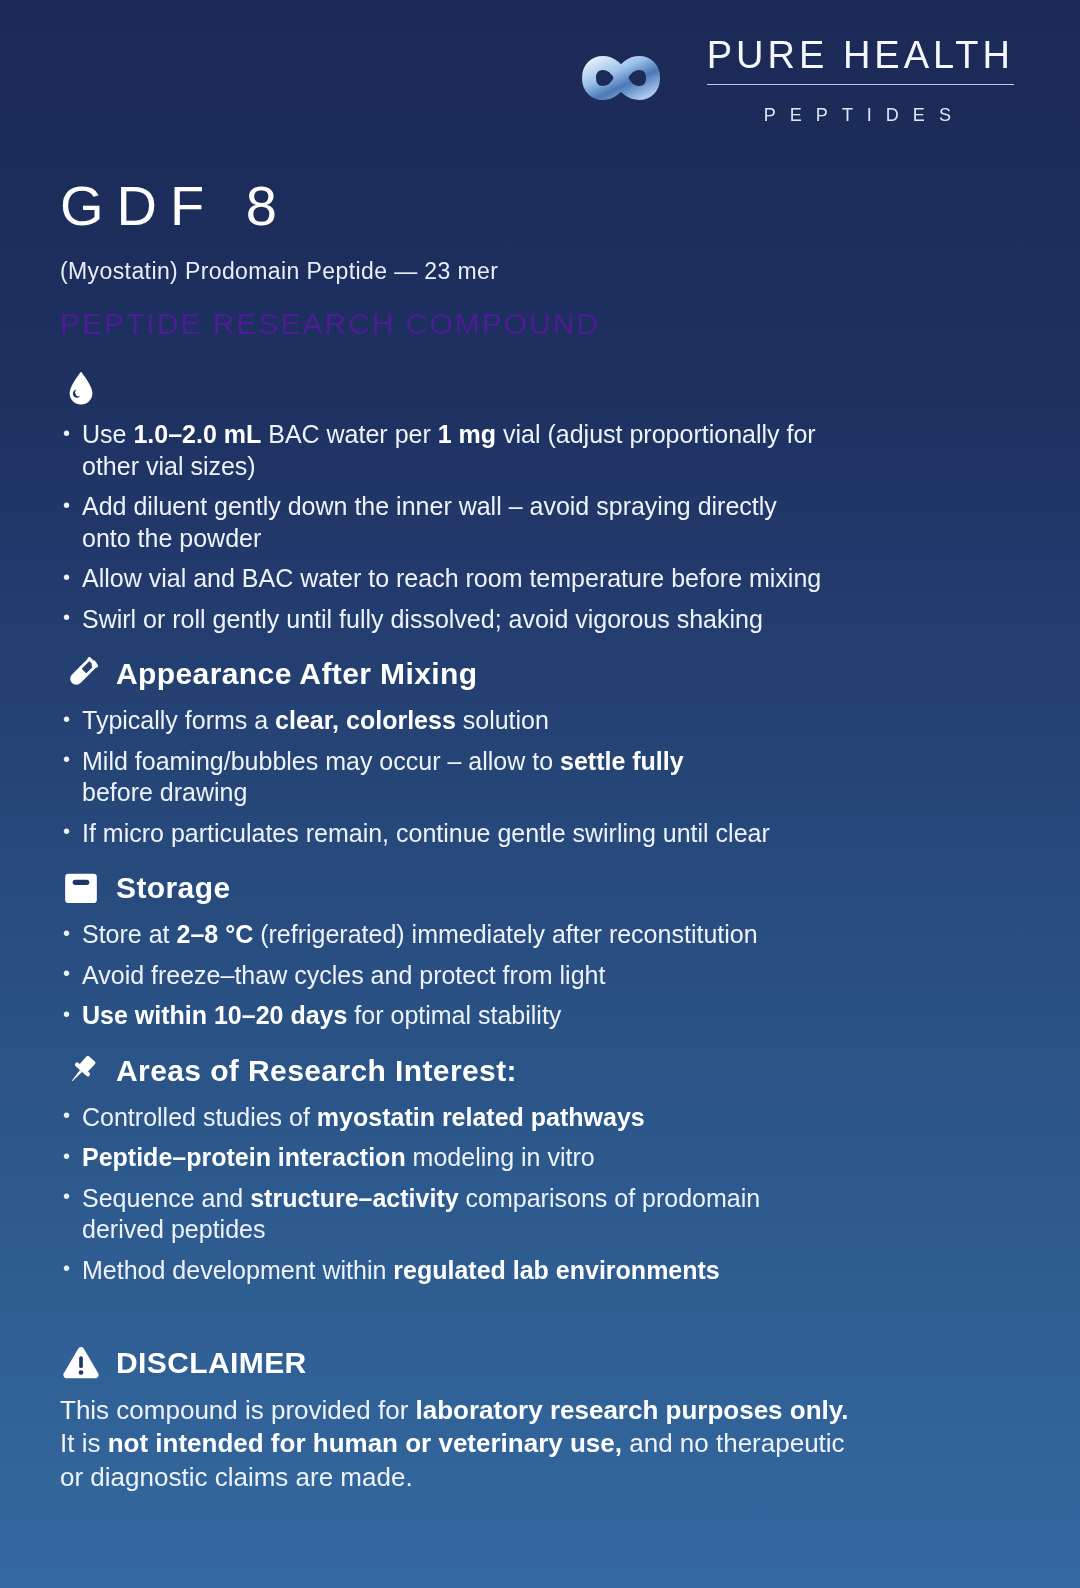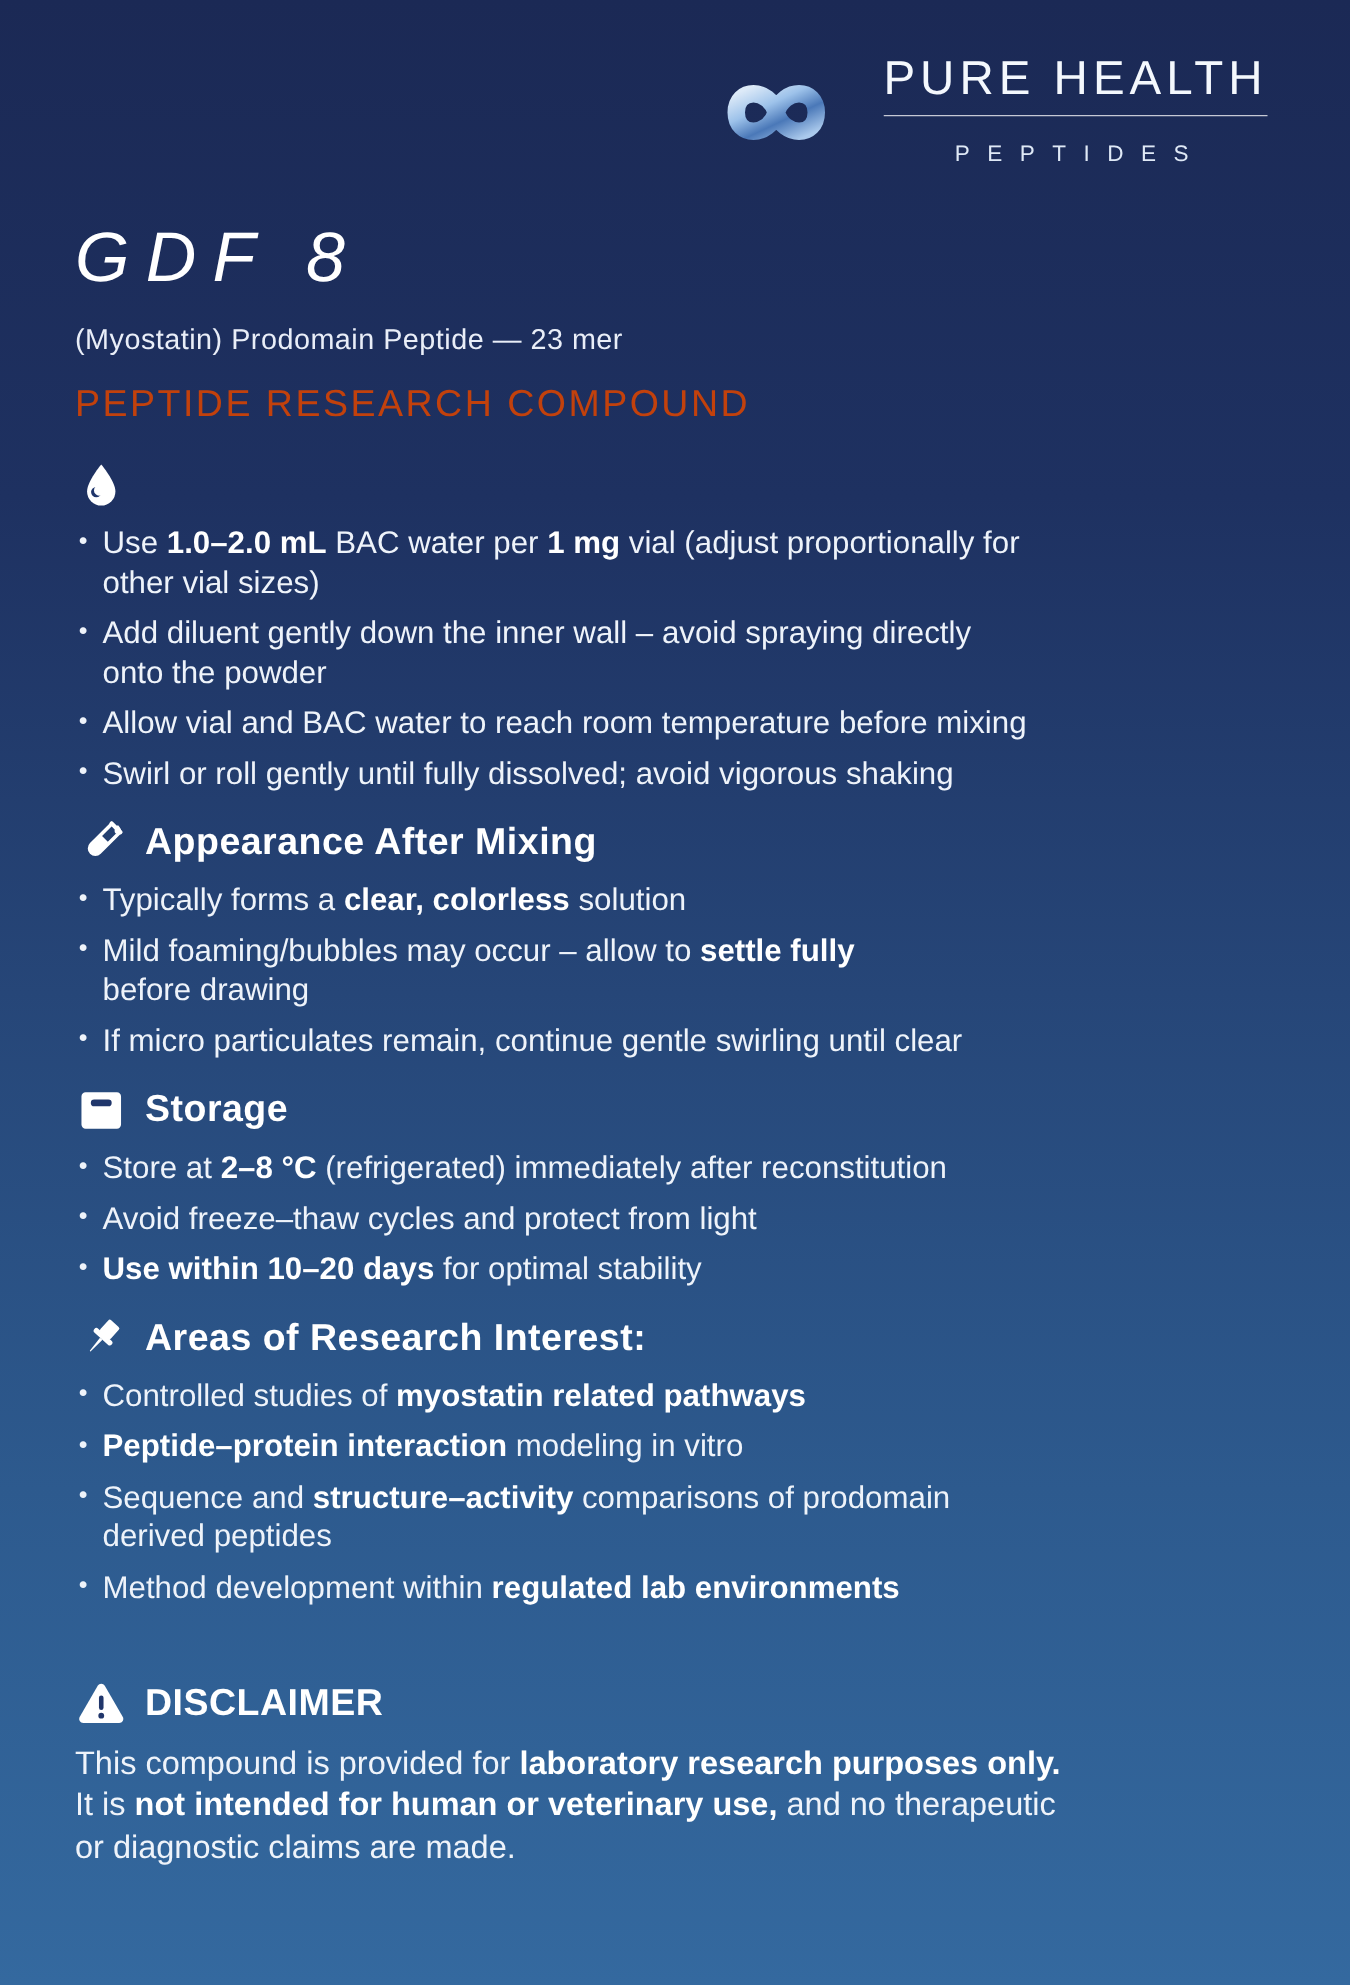--- a/index.html
+++ b/index.html
@@ -7,42 +7,42 @@
     width: 1080px; height: 1588px; overflow: hidden;
     background: linear-gradient(180deg, #1b2955 0%, #1e3161 25%, #264678 50%, #2d5a8e 75%, #34699f 100%);
     font-family: "Liberation Sans", sans-serif;
     color: #eef3fa;
     box-sizing: border-box;
   }
   .page { padding: 0 60px; box-sizing: border-box; }
 
   
   .logo-row {
-    display: flex; align-items: flex-end; justify-content: flex-end;
+    display: flex; align-items: flex-start; justify-content: flex-end;
     gap: 16px; padding-top: 34px; padding-right: 6px; height: 100px;
   }
   .logo-mark svg { display: block; }
   .logo-text { display: flex; flex-direction: column; align-items: stretch; }
   .brand {
     font-size: 38px; letter-spacing: 4px; font-weight: 400;
     color: #f4f8fd; white-space: nowrap;
   }
   .brand-divider { height: 1px; background: rgba(255,255,255,.75); margin: 7px 0 7px; }
   .brand-sub {
     font-size: 18px; letter-spacing: 14px; text-indent: 8px;
     color: #dfe9f6; text-align: center; white-space: nowrap; margin-top: 13px;
   }
 
   
   h1.product-title {
     margin: 44px 0 0; font-size: 56px; font-weight: 400;
-    letter-spacing: 13px; color: #ffffff; line-height: 1; font-style: italic;
+    letter-spacing: 13px; color: #ffffff; line-height: 1;
   }
   .subtitle { margin-top: 24px; font-size: 23px; letter-spacing: .4px; color: #e9eef8; }
-  .tagline  { margin-top: 22px; font-size: 30px; letter-spacing: 2px; color: #c2410c; }
+  .tagline  { margin-top: 22px; font-size: 30px; letter-spacing: 2px; color: #4c1d95; }
 
   
   .section { margin-top: 14px; }
   .section:first-child { margin-top: 26px; }
   #disclaimer { margin-top: 56px; }
   .sec-head {
     display: flex; align-items: center; gap: 14px;
     margin: 0 0 10px; font-size: 30px; font-weight: 700;
     letter-spacing: .4px; color: #ffffff;
   }

